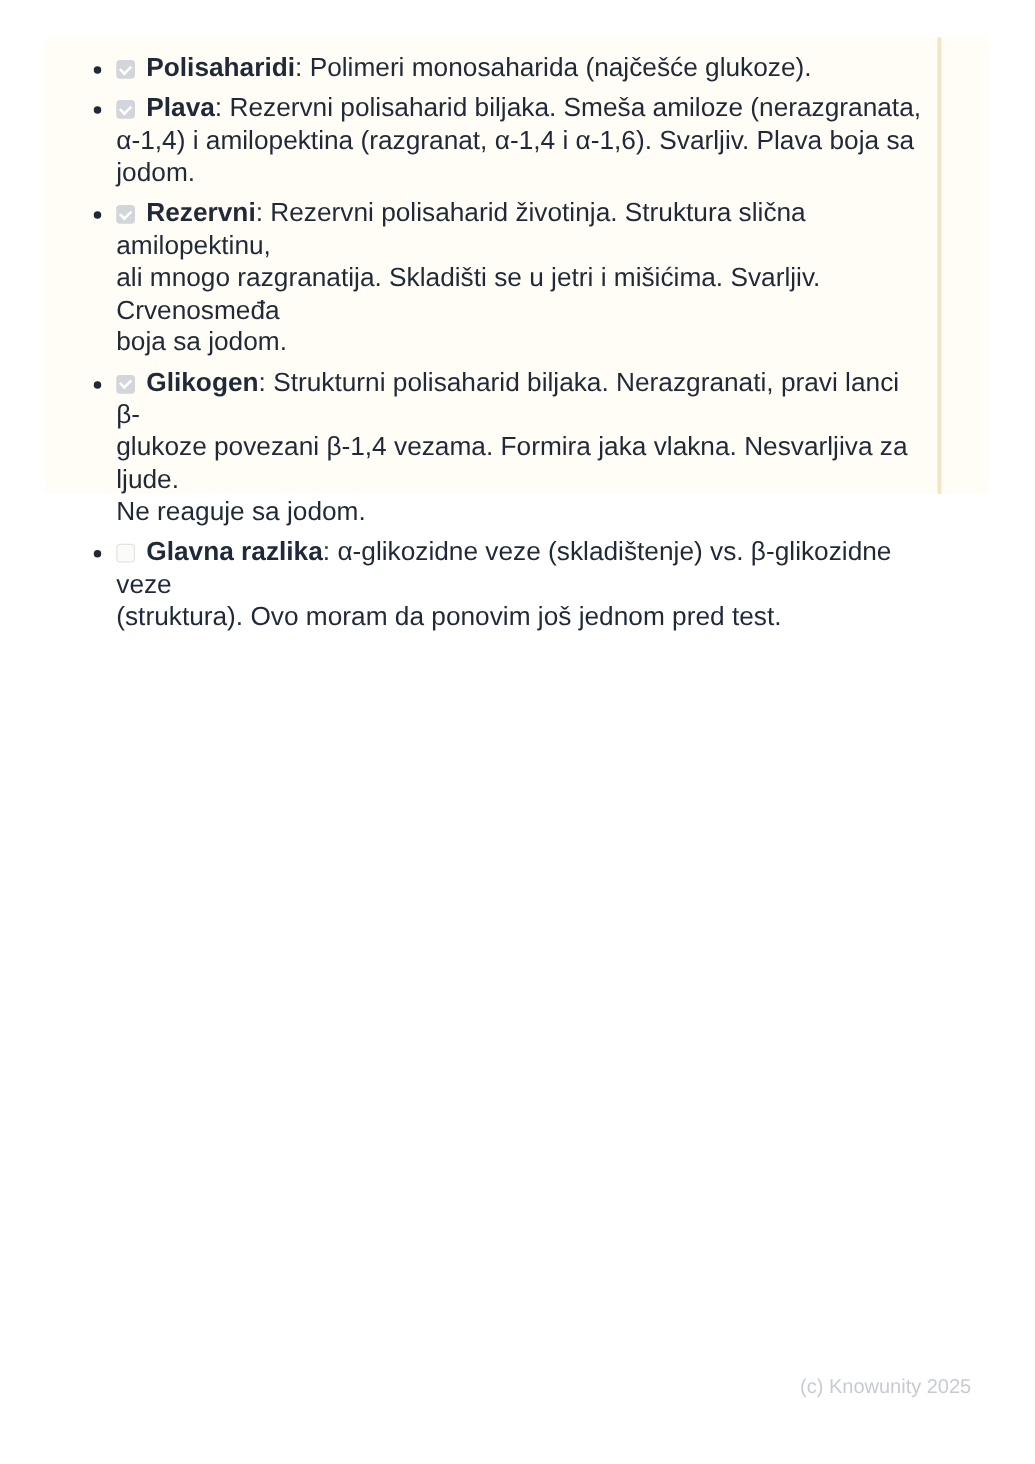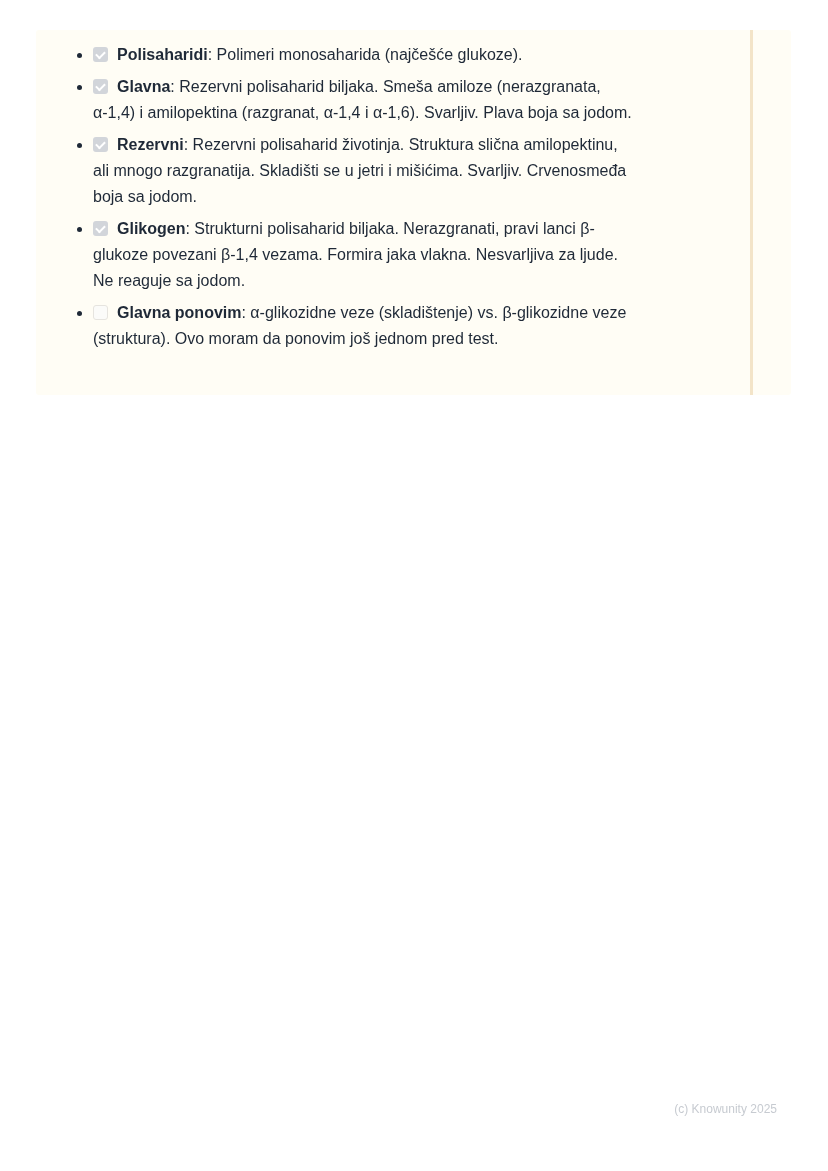--- a/index.html
+++ b/index.html
@@ -48,21 +48,21 @@
     background: var(--margin-line);
   }
   ul.checklist {
     margin: 0;
     padding: 0 0 0 57px;
     list-style: disc outside;
     width: 100%;
   }
   ul.checklist li {
     color: var(--text);
-    font-size: 16px;
+    font-size: 21px;
     line-height: 25.8px;
     white-space: pre-line;
     max-width: 648px;
   }
   ul.checklist li::marker {
     color: var(--text);
     font-size: 0.95em;
   }
   ul.checklist li + li { margin-top: 6.5px; }
   ul.checklist li b { font-weight: bold; color: var(--text); }
@@ -91,40 +91,40 @@
     transform: rotate(-45deg);
   }
   .checkbox.unchecked {
     background: var(--checkbox-unchecked-bg);
     border: 1px solid var(--checkbox-unchecked-border);
   }
   .footer-copyright {
     position: absolute;
     top: 1102px;
     right: 51px;
-    font-size: 12px;
+    font-size: 16px;
     line-height: 15px;
     color: var(--footer-text);
     text-align: right;
   }
 </style>
 </head>
 <body>
 
 <div class="page">
   <section class="note-card">
     <ul class="checklist">
         <li><span class="checkbox checked"></span><b>Polisaharidi</b><span>: Polimeri monosaharida (najčešće glukoze).</span></li>
-        <li><span class="checkbox checked"></span><b>Glavna</b><span>: Rezervni polisaharid biljaka. Smeša amiloze (nerazgranata,
+        <li><span class="checkbox checked"></span><b>Plava</b><span>: Rezervni polisaharid biljaka. Smeša amiloze (nerazgranata,
 α-1,4) i amilopektina (razgranat, α-1,4 i α-1,6). Svarljiv. Plava boja sa jodom.</span></li>
         <li><span class="checkbox checked"></span><b>Rezervni</b><span>: Rezervni polisaharid životinja. Struktura slična amilopektinu,
 ali mnogo razgranatija. Skladišti se u jetri i mišićima. Svarljiv. Crvenosmeđa
 boja sa jodom.</span></li>
         <li><span class="checkbox checked"></span><b>Glikogen</b><span>: Strukturni polisaharid biljaka. Nerazgranati, pravi lanci β-
 glukoze povezani β-1,4 vezama. Formira jaka vlakna. Nesvarljiva za ljude.
 Ne reaguje sa jodom.</span></li>
-        <li><span class="checkbox unchecked"></span><b>Glavna ponovim</b><span>: α-glikozidne veze (skladištenje) vs. β-glikozidne veze
+        <li><span class="checkbox unchecked"></span><b>Glavna razlika</b><span>: α-glikozidne veze (skladištenje) vs. β-glikozidne veze
 (struktura). Ovo moram da ponovim još jednom pred test.</span></li>
       </ul>
     <div class="margin-line"></div>
   </section>
   <div class="footer-copyright">(c) Knowunity 2025</div>
 </div>
 
 </body></html>

